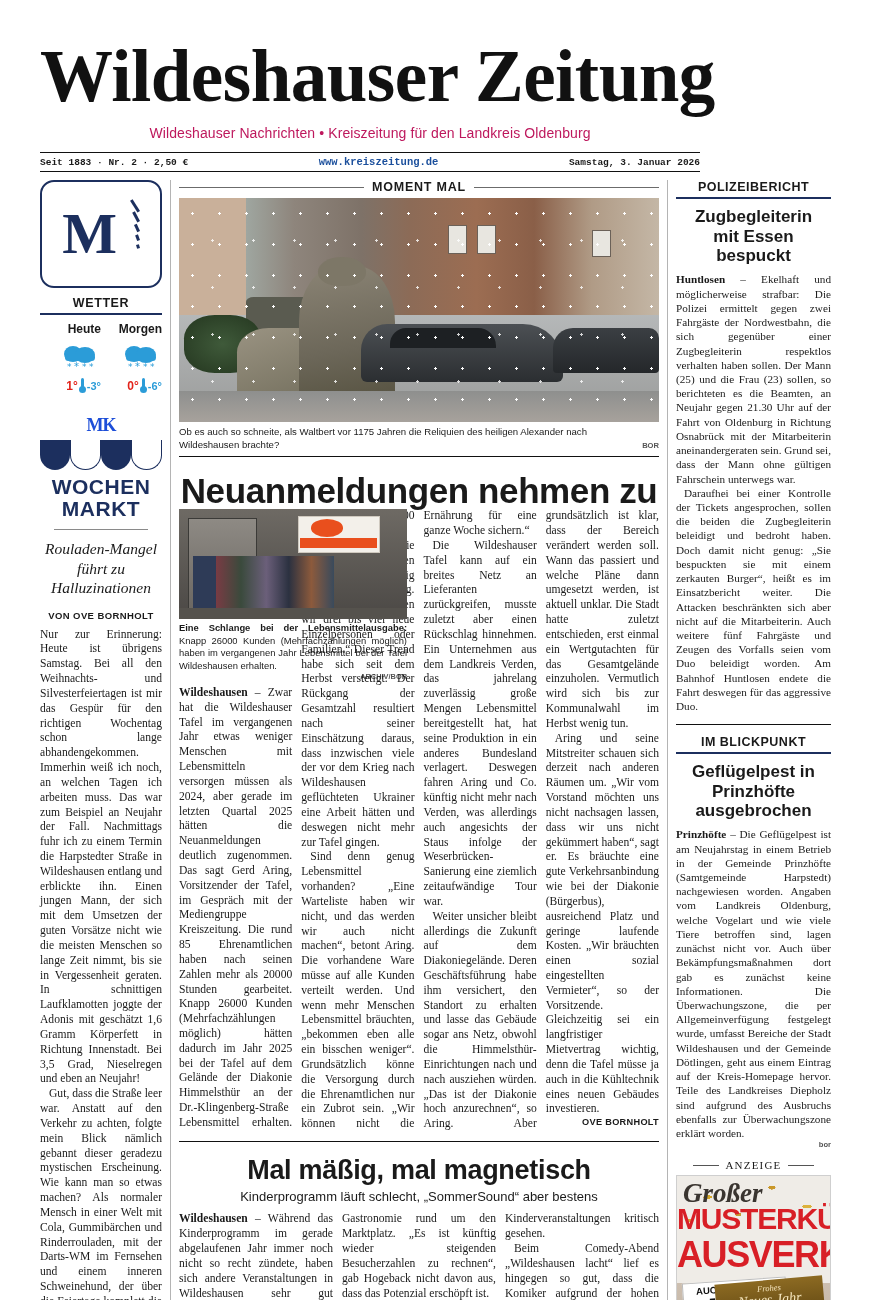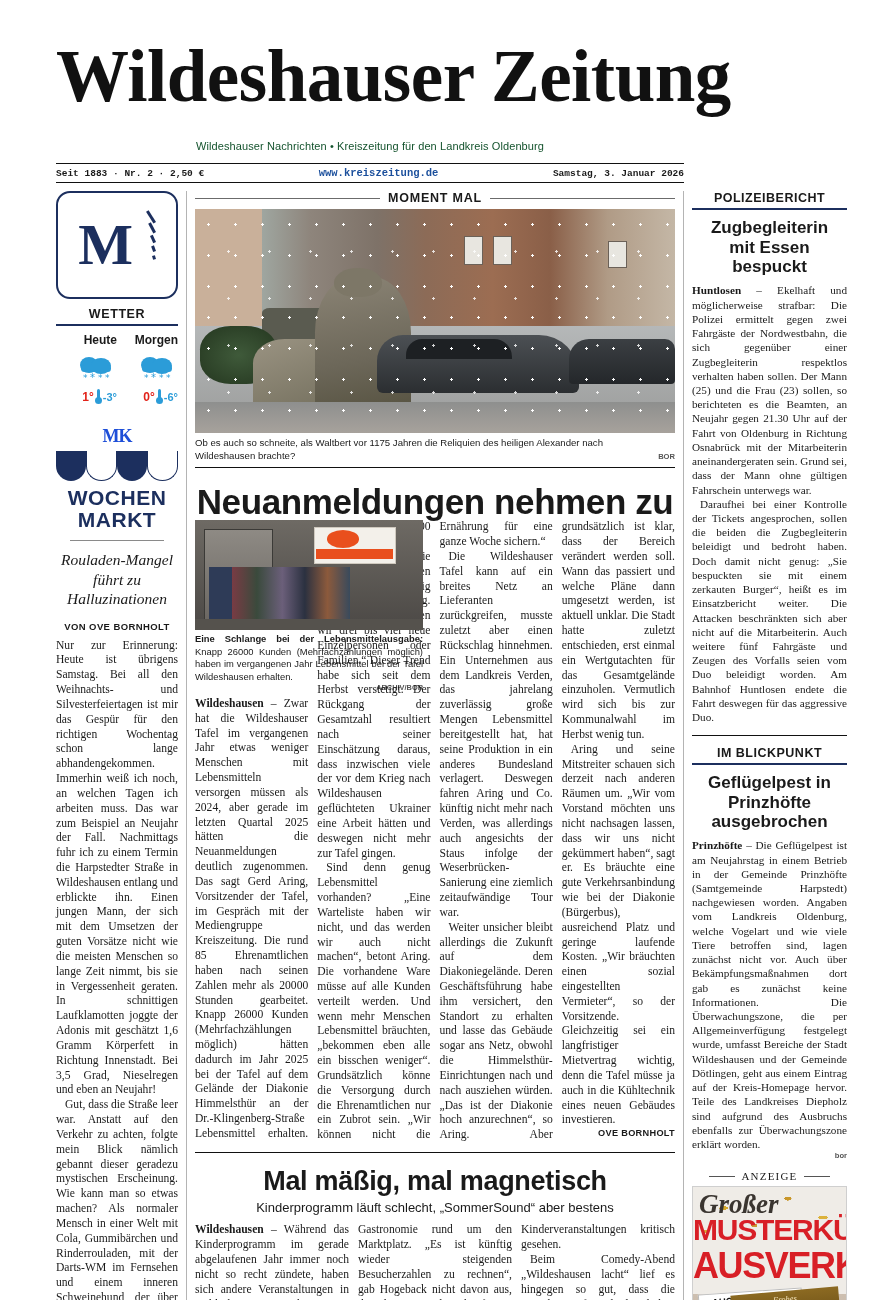--- a/index.html
+++ b/index.html
@@ -3,32 +3,32 @@
 <meta charset="utf-8">
 <style>
   * { box-sizing: border-box; margin: 0; padding: 0; }
   html, body {
     width: 871px; height: 1300px;
     background: #ffffff;
     font-family: "Liberation Serif", serif;
     color: #1a1a1a;
     overflow: hidden;
   }
-  .page { position: relative; width: 740px; height: 1300px; padding: 0 56px; }
+  .page { position: relative; width: 740px; height: 1300px; padding: 0 40px; }
 
   
   .masthead { padding-top: 42px; text-align: center; }
   .masthead-title {
     font-family: "Liberation Serif", serif;
     font-size: 73px; font-weight: 700; letter-spacing: -0.5px;
     line-height: 0.95; color: #111; white-space: nowrap;
   }
   .masthead-sub {
     font-family: "Liberation Sans", sans-serif;
-    font-size: 11px; color: #14532d; margin-top: 29px; letter-spacing: .1px;
+    font-size: 14px; color: #be185d; margin-top: 14px; letter-spacing: .1px;
   }
   .masthead-rule { border-top: 1.6px solid #111; margin-top: 11px; }
   .masthead-bar {
     display: flex; justify-content: space-between; align-items: center;
     font-family: Liberation Mono, monospace;
     font-size: 9.5px; font-weight: 700; padding: 3px 0 3px;
   }
   .masthead-bar .url { color: #1b4f9c; font-size: 10.5px; }
   .masthead-rule2 { border-top: 1.6px solid #111; }
 

